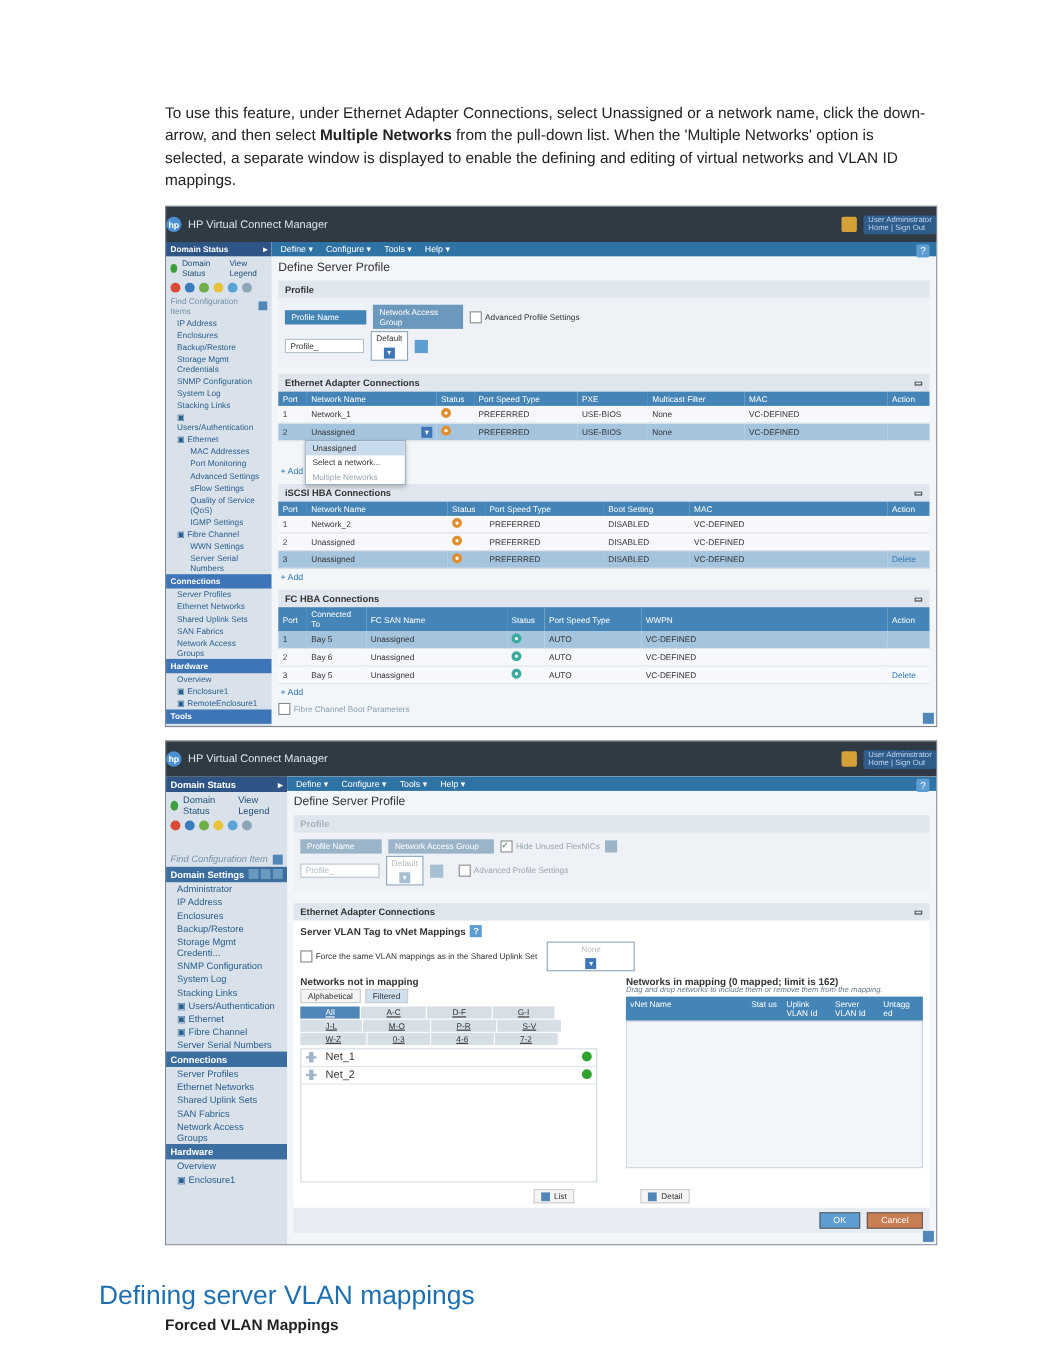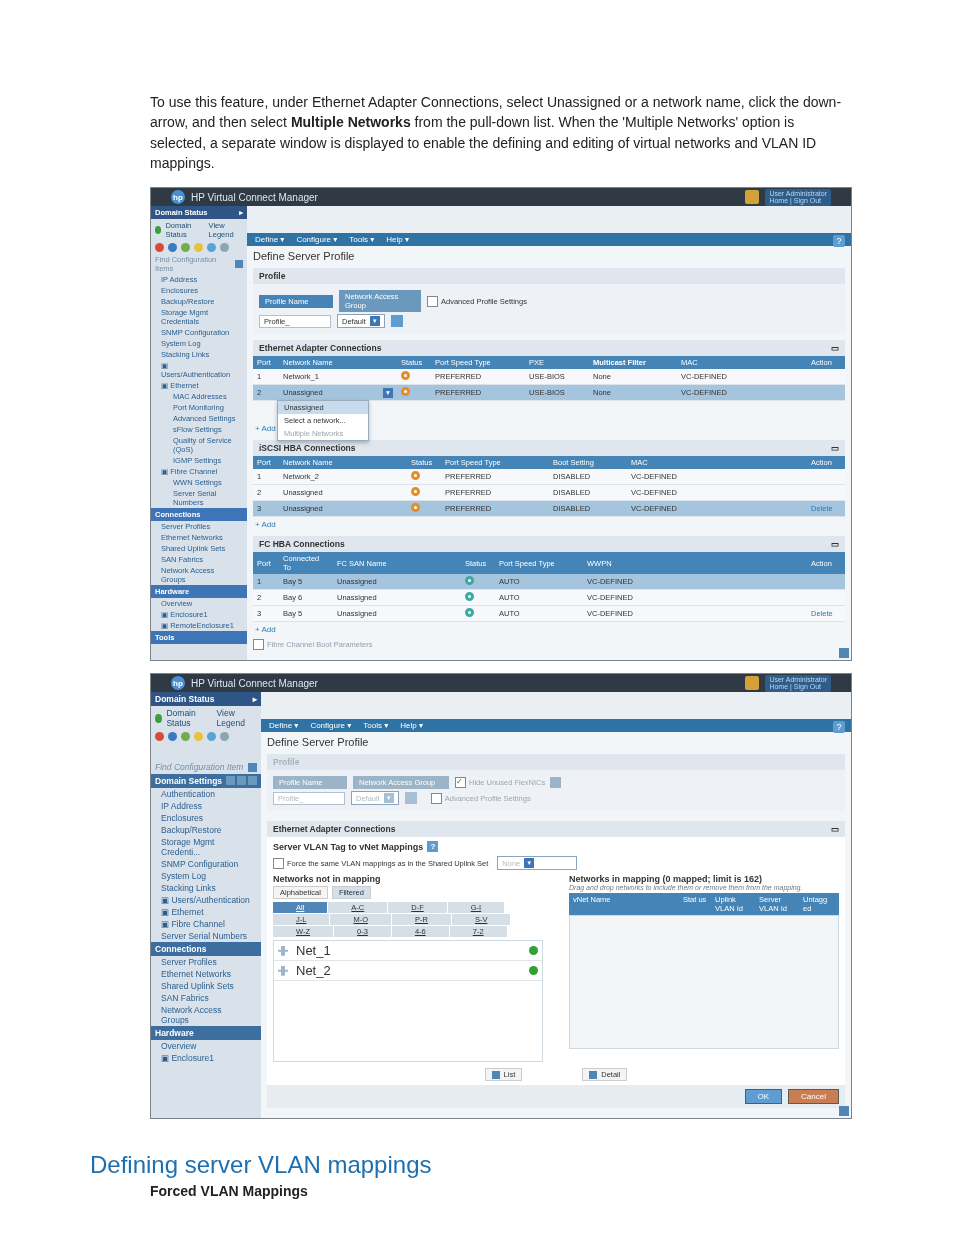--- a/index.html
+++ b/index.html
@@ -42,22 +42,22 @@
     font-size: 9px;
     color: #333;
     margin-top: 12px;
     position: relative;
   }
   .titlebar {
     background: #2f3a44;
     color: #fff;
     display: flex;
     align-items: center;
-    height: 18px;
-    padding: 0 20px;
+    height: 32px;
+    padding: 0 0;
     font-size: 10px;
     position: relative;
   }
   .hp-logo {
     width: 14px; height: 14px; border-radius: 50%;
     background: #4a90d0;
     display: inline-flex; align-items: center; justify-content: center;
     font-size: 8px; color: #fff; font-weight: bold;
   }
   .titlebar .right-slot {
@@ -132,21 +132,20 @@
   }
   .sb-hl {
     background: #3d75b6;
     color: #fff;
   }
   .mainpane {
     flex: 1;
     background: #f3f6f9;
     padding: 4px 6px 10px;
     position: relative;
-    margin-top: 27px;
   }
   .page-title {
     font-size: 11px;
     color: #333;
     margin: 2px 0 6px;
   }
   .help-btn {
     position: absolute;
     right: 6px; top: 2px;
     width: 12px; height: 12px;
@@ -208,21 +207,21 @@
     width: 9px; height: 9px; border-radius: 50%;
     display: inline-block;
     box-sizing: border-box;
   }
   .sd-orange { background: #fff; border: 3px solid #e08e2e; }
   .sd-teal { background: #fff; border: 3px solid #3aa9a0; }
   .sd-green { background: #2fa32f; }
   .add-link { color: #2f7ab0; padding: 3px 2px; cursor: pointer; font-size: 8px; }
   .combo {
     background: #fff; border:1px solid #8aa4bc; padding: 1px 4px;
-    display: inline-flex; align-items: center; gap: 4px; font-size:7.5px;
+    display: inline-flex; align-items: center; gap: 4px; font-size:7.5px;flex-direction:column;
   }
   .combo .arrow {
     width: 10px; height: 10px; background: #3d75b6; color:#fff;
     display:inline-flex; align-items:center; justify-content:center; font-size:7px;
   }
   .dropdown-menu {
     position: absolute;
     background: #fff;
     border: 1px solid #98adbf;
     box-shadow: 0 2px 4px rgba(0,0,0,.25);
@@ -260,23 +259,23 @@
     border:1px solid #5a5a5a; cursor:pointer;
   }
   .ok-btn { background:#5d9dd1; }
   .cancel-btn { background:#c97d52; }
   .bottom-bar {
     display:flex; justify-content:flex-end; gap:6px; padding:4px 6px;
     background:#e6ecf1;
   }
   .mini-icon { width:10px; height:10px; background:#5186b8; position:absolute; }
   .netpick-row {
-    display:flex; align-items:center; gap:8px;
+    display:flex; align-items:flex-start; gap:8px;
     border-bottom:1px solid #e0e6ec; padding:2px 4px;
-    font-size:13px;
+    font-size:10px;
   }
   .netpick-row .plug {
     width:10px; height:10px;
     display:inline-block;
     background:#9fb6ca;
     clip-path: polygon(30% 0,70% 0,70% 40%,100% 40%,100% 60%,70% 60%,70% 100%,30% 100%,30% 60%,0 60%,0 40%,30% 40%);
   }
 </style>
 </head>
 <body>
@@ -401,21 +400,21 @@
         </div>
         <div style="position:relative;">
         <table class="grid">
           <thead>
                 <tr>
             <th style="width:18px;">Port</th>
             <th style="width:110px;">Network Name</th>
             <th style="width:26px;">Status</th>
             <th style="width:86px;">Port Speed Type</th>
             <th style="width:56px;">PXE</th>
-            <th style="width:80px;font-weight:bold;">Multicast Filter</th>
+            <th style="width:80px;">Multicast Filter</th>
             <th>MAC</th>
             <th style="width:30px;">Action</th>
           </tr>
               </thead>
           <tbody id="eth-rows">
                 <tr>
                   <td>1</td>
                   <td>Network_1</td>
                   <td><span class="status-dot sd-orange"></span></td>
                   <td>PREFERRED</td>
@@ -586,21 +585,21 @@
         </div>
         <div class="sb-head" style="background:#3d6ea0;">
           <span>Domain Settings</span>
           <span style="display:flex;gap:2px;">
             <span style="width:9px;height:9px;background:#6b98bd;"></span>
             <span style="width:9px;height:9px;background:#6b98bd;"></span>
             <span style="width:9px;height:9px;background:#6b98bd;"></span>
           </span>
         </div>
         <div id="sb2-links">
-            <div class="sb-link lvl1">Authentication</div>
+            <div class="sb-link lvl1">Administrator</div>
             <div class="sb-link lvl1">IP Address</div>
             <div class="sb-link lvl1">Enclosures</div>
             <div class="sb-link lvl1">Backup/Restore</div>
             <div class="sb-link lvl1">Storage Mgmt Credenti...</div>
             <div class="sb-link lvl1">SNMP Configuration</div>
             <div class="sb-link lvl1">System Log</div>
             <div class="sb-link lvl1">Stacking Links</div>
           </div>
         <div id="sb2-top">
             <div class="sb-link">▣ Users/Authentication</div>

